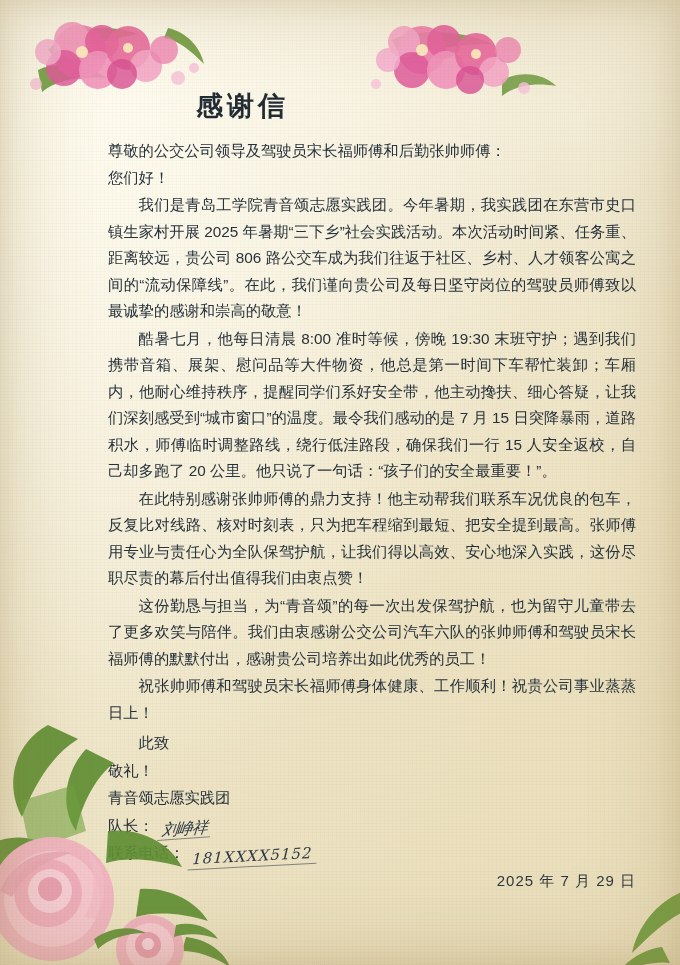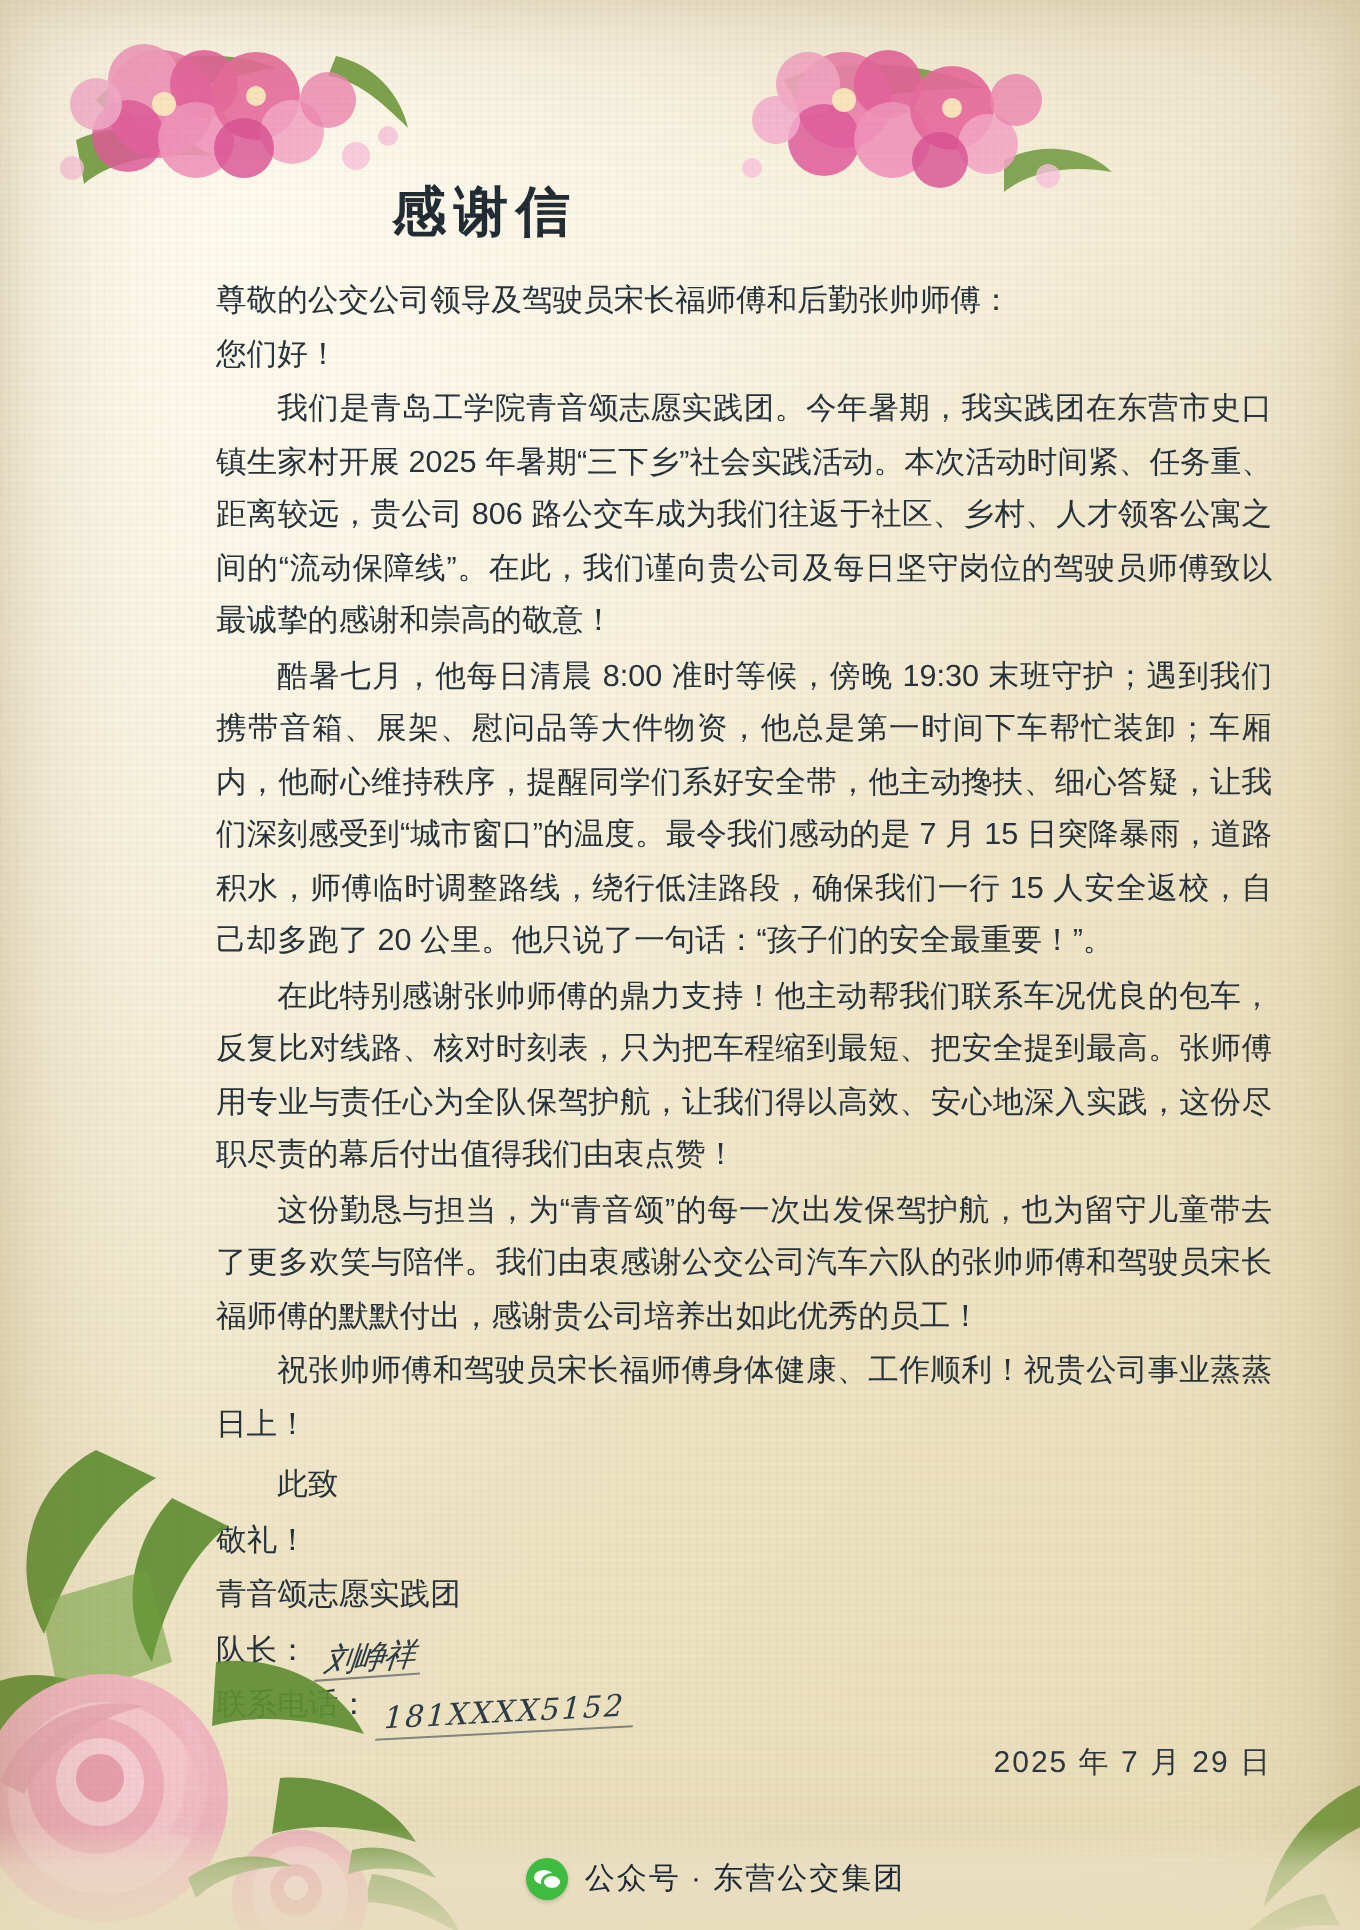--- a/index.html
+++ b/index.html
@@ -250,19 +250,13 @@
   <svg class="floral" id="fl-br" viewBox="0 0 120 110">
     <g fill="#6b9a3a" opacity=".9">
       <path d="M118 30 C92 40 72 64 66 92 C86 72 104 56 120 50 Z"></path>
       <path d="M96 86 C78 88 60 100 52 112 C72 104 90 100 104 102 Z"></path>
     </g>
   </svg>
 
   <div id="grain"></div>
   <div id="vignette"></div>
 
-  <div id="footer">
-    <div id="footer-inner">
-      <span class="wechat"></span>
-      <span id="footer-text">公众号 · 东营公交集团</span>
-    </div>
-  </div>
 </div>
 
 </body></html>

